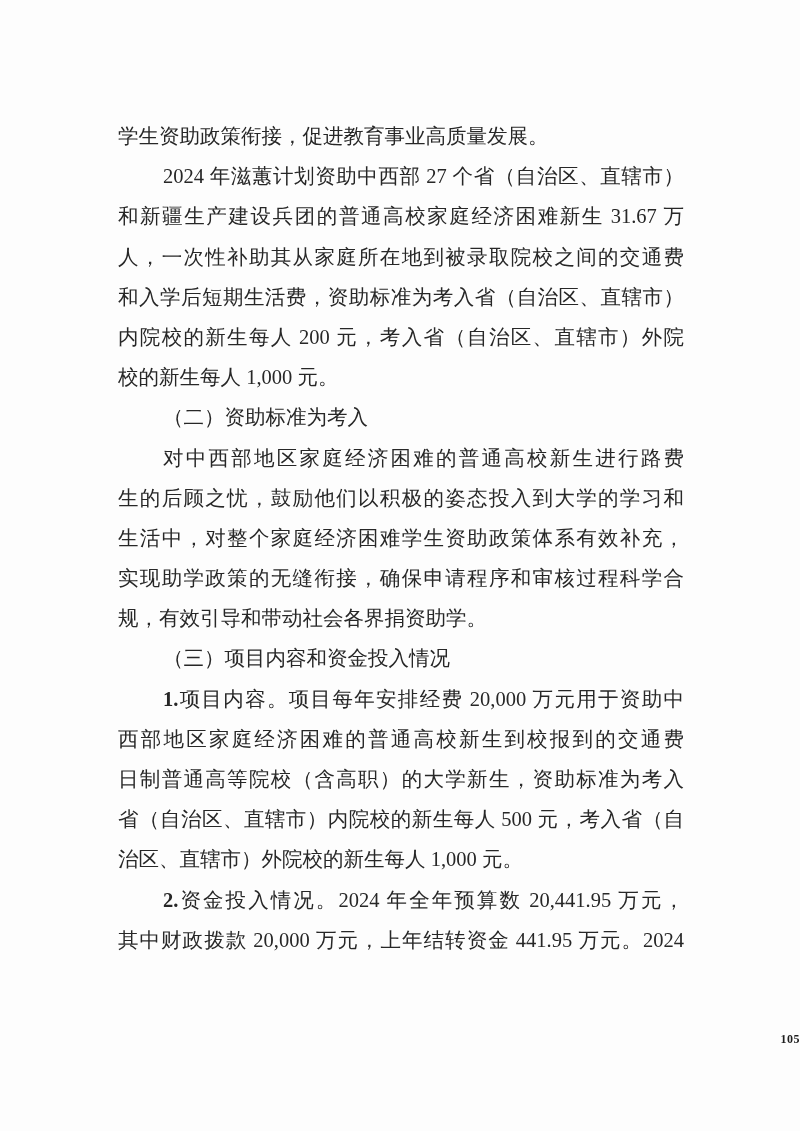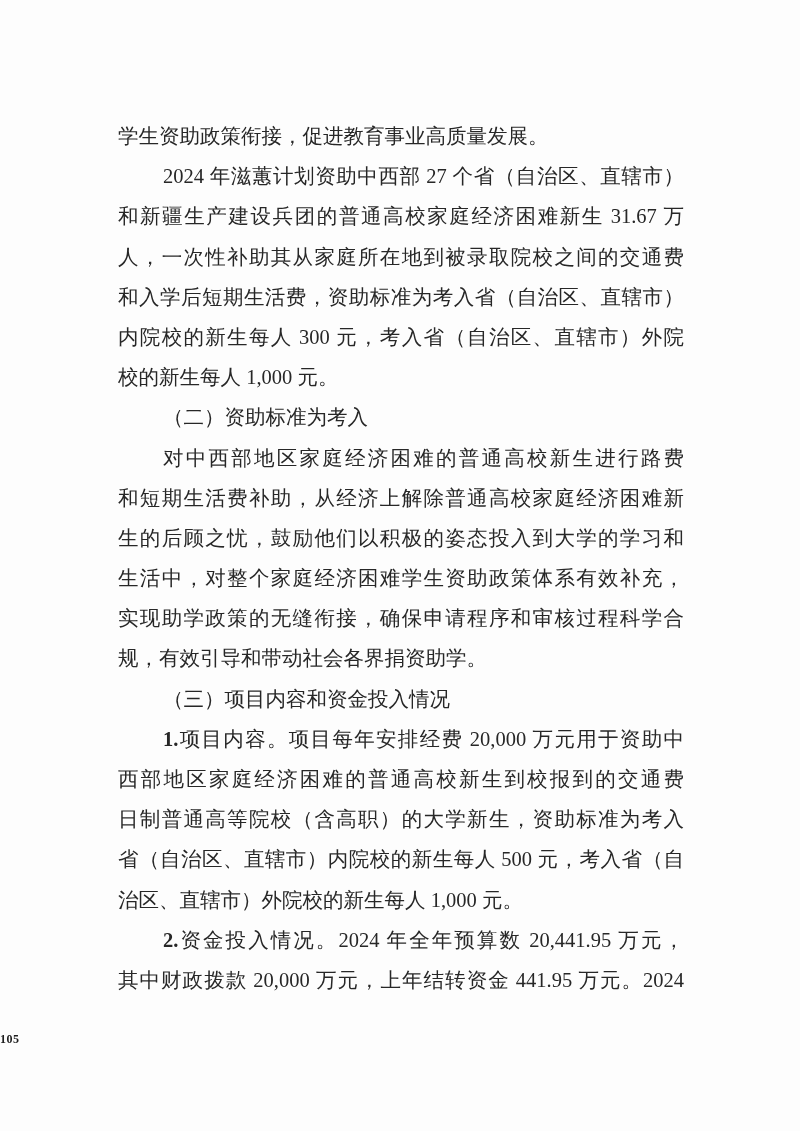--- a/index.html
+++ b/index.html
@@ -36,43 +36,42 @@
     text-indent: 45px;
   }
   .bold {
     font-weight: bold;
   }
   .page-number {
     position: absolute;
     top: 1032px;
     left: 0;
     width: 800px;
-    text-align: left;
+    text-align: right;
     font-size: 12px;
     font-weight: bold;
     color: #1f1f1f;
     letter-spacing: 0.5px;
     font-family: "Liberation Serif", "DejaVu Serif", serif;
   }
 </style>
 </head>
 <body>
 
 <div class="page">
   <div class="text-block">
     <div class="line"><span>学生资助政策衔接，促进教育事业高质量发展。</span></div>
     <div class="line j indent"><span>2024 年滋蕙计划资助中西部 27 个省（自治区、直辖市）</span></div>
     <div class="line j"><span>和新疆生产建设兵团的普通高校家庭经济困难新生 31.67 万</span></div>
     <div class="line j"><span>人，一次性补助其从家庭所在地到被录取院校之间的交通费</span></div>
     <div class="line j"><span>和入学后短期生活费，资助标准为考入省（自治区、直辖市）</span></div>
-    <div class="line j"><span>内院校的新生每人 300 元，考入省（自治区、直辖市）外院</span></div>
+    <div class="line j"><span>内院校的新生每人 200 元，考入省（自治区、直辖市）外院</span></div>
     <div class="line"><span>校的新生每人 1,000 元。</span></div>
     <div class="line indent"><span>（二）资助标准为考入</span></div>
     <div class="line j indent"><span>对中西部地区家庭经济困难的普通高校新生进行路费</span></div>
-    <div class="line j"><span>和短期生活费补助，从经济上解除普通高校家庭经济困难新</span></div>
     <div class="line j"><span>生的后顾之忧，鼓励他们以积极的姿态投入到大学的学习和</span></div>
     <div class="line j"><span>生活中，对整个家庭经济困难学生资助政策体系有效补充，</span></div>
     <div class="line j"><span>实现助学政策的无缝衔接，确保申请程序和审核过程科学合</span></div>
     <div class="line"><span>规，有效引导和带动社会各界捐资助学。</span></div>
     <div class="line indent"><span>（三）项目内容和资金投入情况</span></div>
     <div class="line j indent"><span class="bold">1.</span><span>项目内容。项目每年安排经费 20,000 万元用于资助中</span></div>
     <div class="line j"><span>西部地区家庭经济困难的普通高校新生到校报到的交通费</span></div>
     <div class="line j"><span>日制普通高等院校（含高职）的大学新生，资助标准为考入</span></div>
     <div class="line j"><span>省（自治区、直辖市）内院校的新生每人 500 元，考入省（自</span></div>
     <div class="line"><span>治区、直辖市）外院校的新生每人 1,000 元。</span></div>

